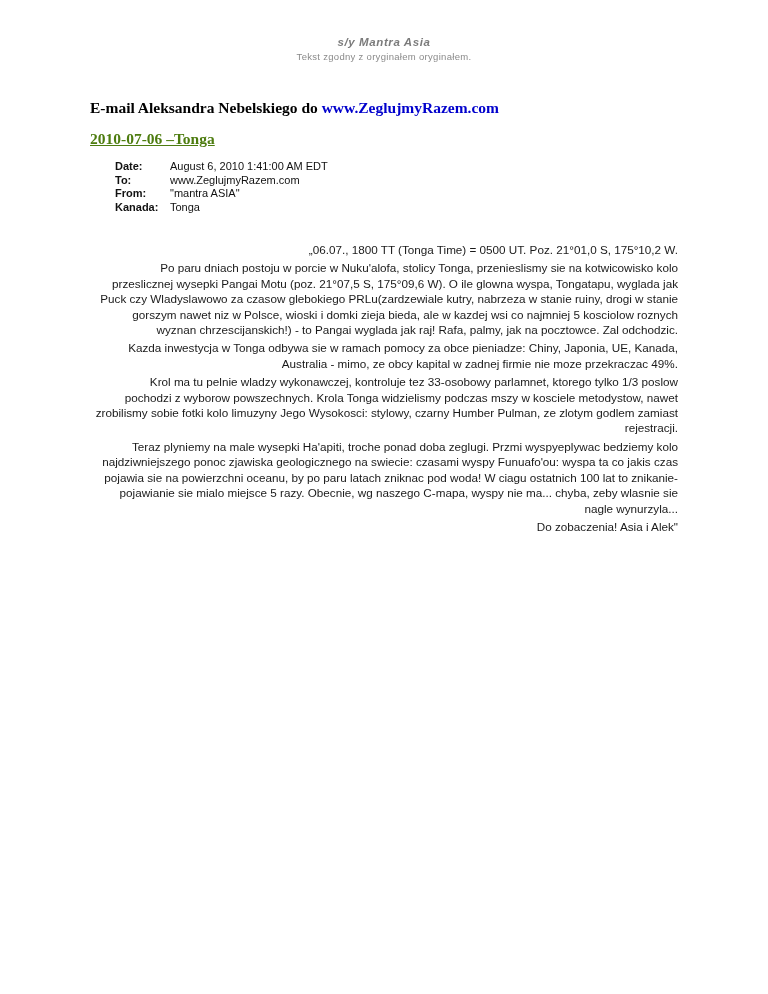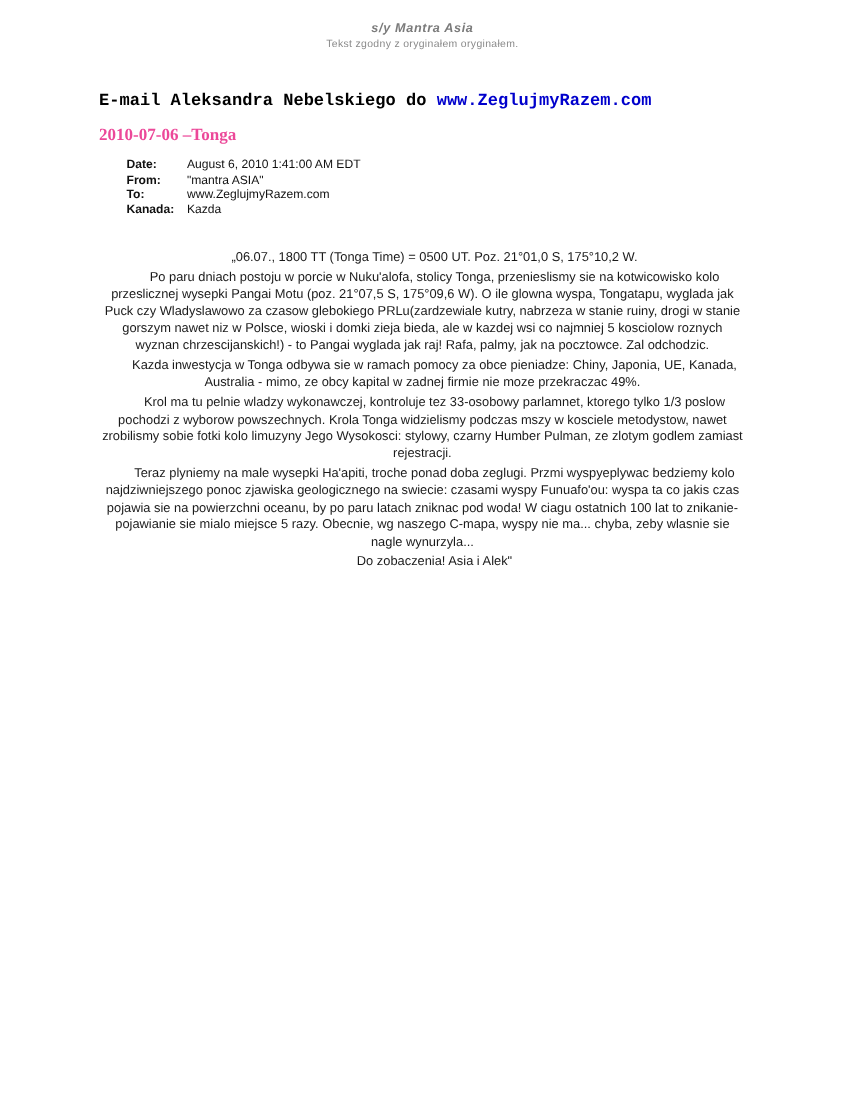--- a/index.html
+++ b/index.html
@@ -9,58 +9,59 @@
   }
   body {
     width: 768px;
     height: 994px;
     font-family: "Liberation Sans", sans-serif;
     color: #111111;
     overflow: hidden;
   }
   .page-header {
     text-align: center;
-    padding-top: 20px;
+    padding-top: 36px;
   }
   .boat-name {
     font-family: "Liberation Sans", sans-serif;
     font-weight: bold;
     font-style: italic;
     font-size: 11.5px;
     letter-spacing: 0.6px;
     color: #7b7b7b;
   }
   .disclaimer {
     font-size: 9.5px;
     color: #8a8a8a;
     margin-top: 3px;
     letter-spacing: 0.3px;
   }
   .content {
     margin: 36px 90px 0 90px;
     width: 588px;
   }
   .title {
-    font-family: Liberation Mono, monospace;
+    font-family: Liberation Serif, serif;
     font-weight: bold;
     font-size: 15.5px;
     color: #000000;
     line-height: 19px;
   }
   .title-link {
     color: #0000cc;
     text-decoration: none;
     cursor: pointer;
   }
   .subtitle {
     font-family: "Liberation Serif", serif;
     font-weight: bold;
     font-size: 15.5px;
-    color: #ec4899;
+    color: #4d7c0f;
     margin-top: 13px;
+    text-decoration: underline;
   }
   .meta {
     margin-top: 12px;
     font-size: 11px;
     line-height: 13.5px;
     color: #111111;
     margin-left: 25px;
   }
   .meta-row {
     display: flex;
@@ -71,21 +72,21 @@
     flex: 0 0 55px;
   }
   .meta-value {
     flex: 1;
   }
   .body-text {
     margin-top: 28px;
     font-size: 11.7px;
     line-height: 15.4px;
     color: #1a1a1a;
-    text-align: center;
+    text-align: right;
   }
   .body-text p {
     margin: 0 0 3px 0;
     text-indent: 22px;
   }
 </style>
 </head>
 <body>
 
 <div class="page">
@@ -100,30 +101,30 @@
     <div class="title"><span>E-mail Aleksandra Nebelskiego do </span><a href="#" class="title-link">www.ZeglujmyRazem.com</a></div>
 
     <div class="subtitle">2010-07-06 –Tonga</div>
 
     <div class="meta">
       <div class="meta-row">
         <span class="meta-label">Date:</span>
         <span class="meta-value">August 6, 2010 1:41:00 AM EDT</span>
       </div>
       <div class="meta-row">
+        <span class="meta-label">To:</span>
+        <span class="meta-value">www.ZeglujmyRazem.com</span>
+      </div>
+      <div class="meta-row">
         <span class="meta-label">From:</span>
         <span class="meta-value">"mantra ASIA"</span>
       </div>
       <div class="meta-row">
-        <span class="meta-label">To:</span>
-        <span class="meta-value">www.ZeglujmyRazem.com</span>
-      </div>
-      <div class="meta-row">
         <span class="meta-label">Kanada:</span>
-        <span class="meta-value">Kazda</span>
+        <span class="meta-value">Tonga</span>
       </div>
     </div>
 
     <div class="body-text">
       <p>„06.07., 1800 TT (Tonga Time) = 0500 UT. Poz. 21°01,0 S, 175°10,2 W.</p>
       <p>Po paru dniach postoju w porcie w Nuku'alofa, stolicy Tonga, przenieslismy sie na kotwicowisko kolo przeslicznej wysepki Pangai Motu (poz. 21°07,5 S, 175°09,6 W). O ile glowna wyspa, Tongatapu, wyglada jak Puck czy Wladyslawowo za czasow glebokiego PRLu(zardzewiale kutry, nabrzeza w stanie ruiny, drogi w stanie gorszym nawet niz w Polsce, wioski i domki zieja bieda, ale w kazdej wsi co najmniej 5 kosciolow roznych wyznan chrzescijanskich!) - to Pangai wyglada jak raj! Rafa, palmy, jak na pocztowce. Zal odchodzic.</p>
       <p>Kazda inwestycja w Tonga odbywa sie w ramach pomocy za obce pieniadze: Chiny, Japonia, UE, Kanada, Australia - mimo, ze obcy kapital w zadnej firmie nie moze przekraczac 49%.</p>
       <p>Krol ma tu pelnie wladzy wykonawczej, kontroluje tez 33-osobowy parlamnet, ktorego tylko 1/3 poslow pochodzi z wyborow powszechnych. Krola Tonga widzielismy podczas mszy w kosciele metodystow, nawet zrobilismy sobie fotki kolo limuzyny Jego Wysokosci: stylowy, czarny Humber Pulman, ze zlotym godlem zamiast rejestracji.</p>
       <p>Teraz plyniemy na male wysepki Ha'apiti, troche ponad doba zeglugi. Przmi wyspyeplywac bedziemy kolo najdziwniejszego ponoc zjawiska geologicznego na swiecie: czasami wyspy Funuafo'ou: wyspa ta co jakis czas pojawia sie na powierzchni oceanu, by po paru latach zniknac pod woda! W ciagu ostatnich 100 lat to znikanie-pojawianie sie mialo miejsce 5 razy. Obecnie, wg naszego C-mapa, wyspy nie ma... chyba, zeby wlasnie sie nagle wynurzyla...</p>
       <p>Do zobaczenia! Asia i Alek"</p>

